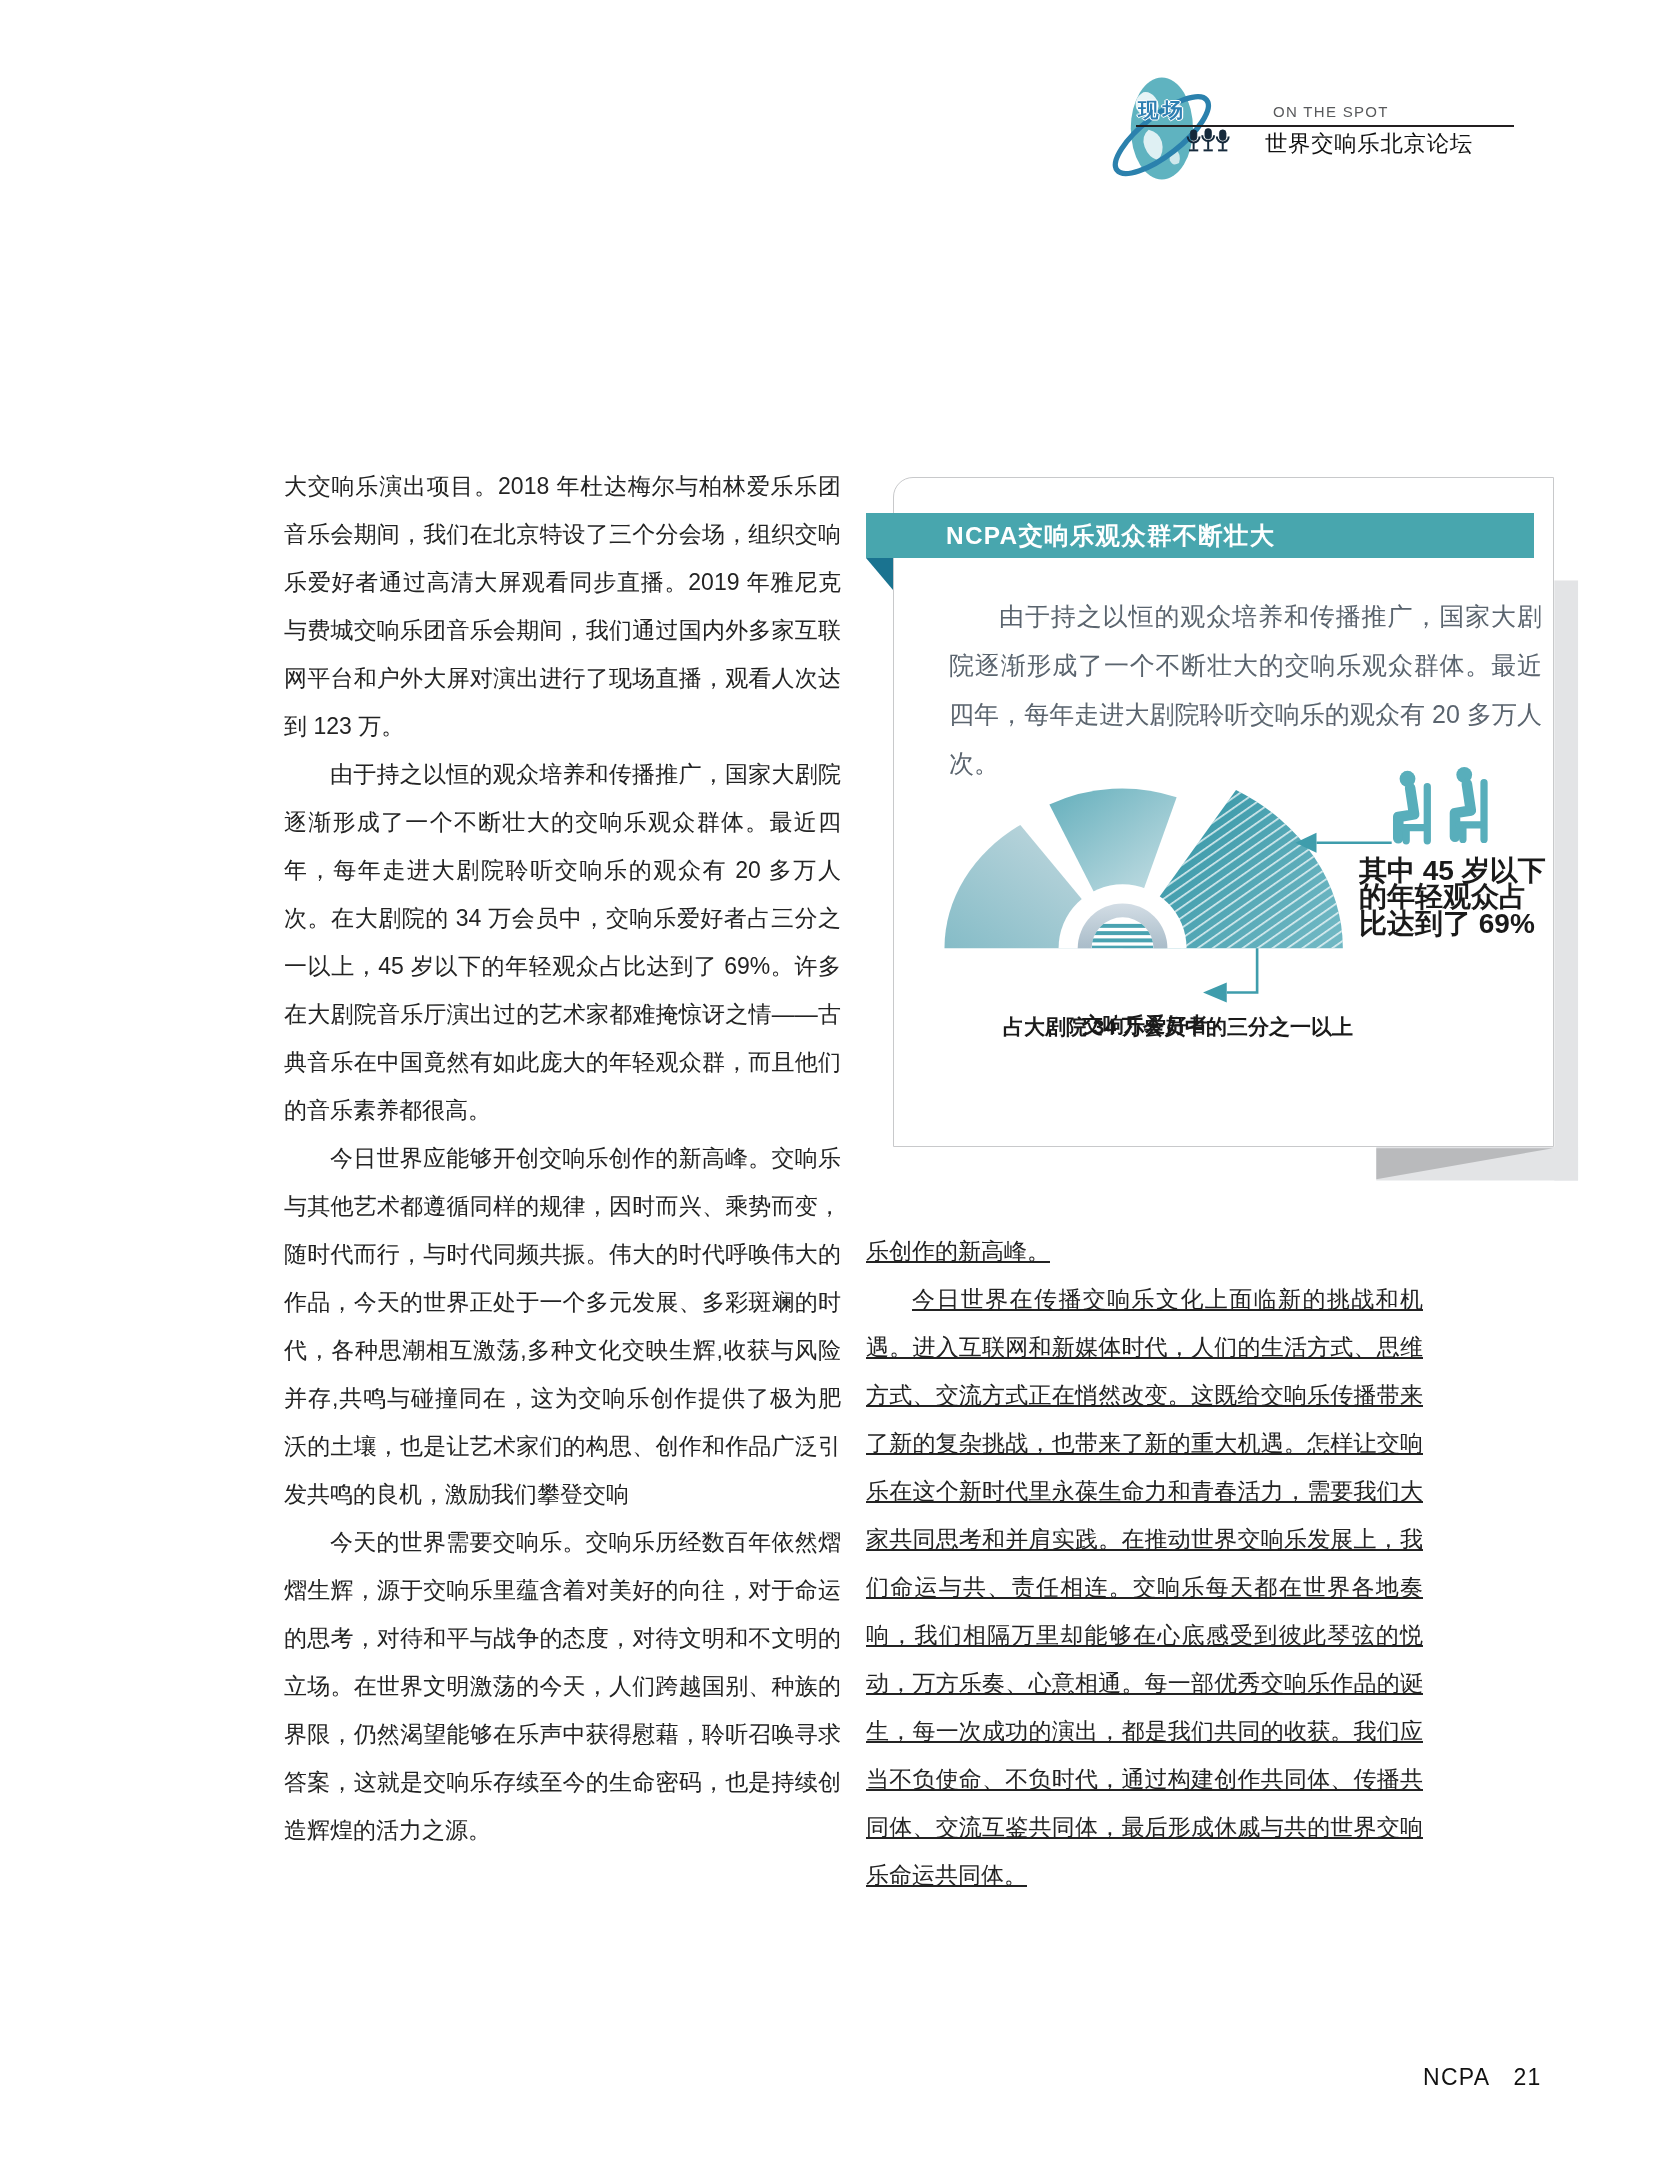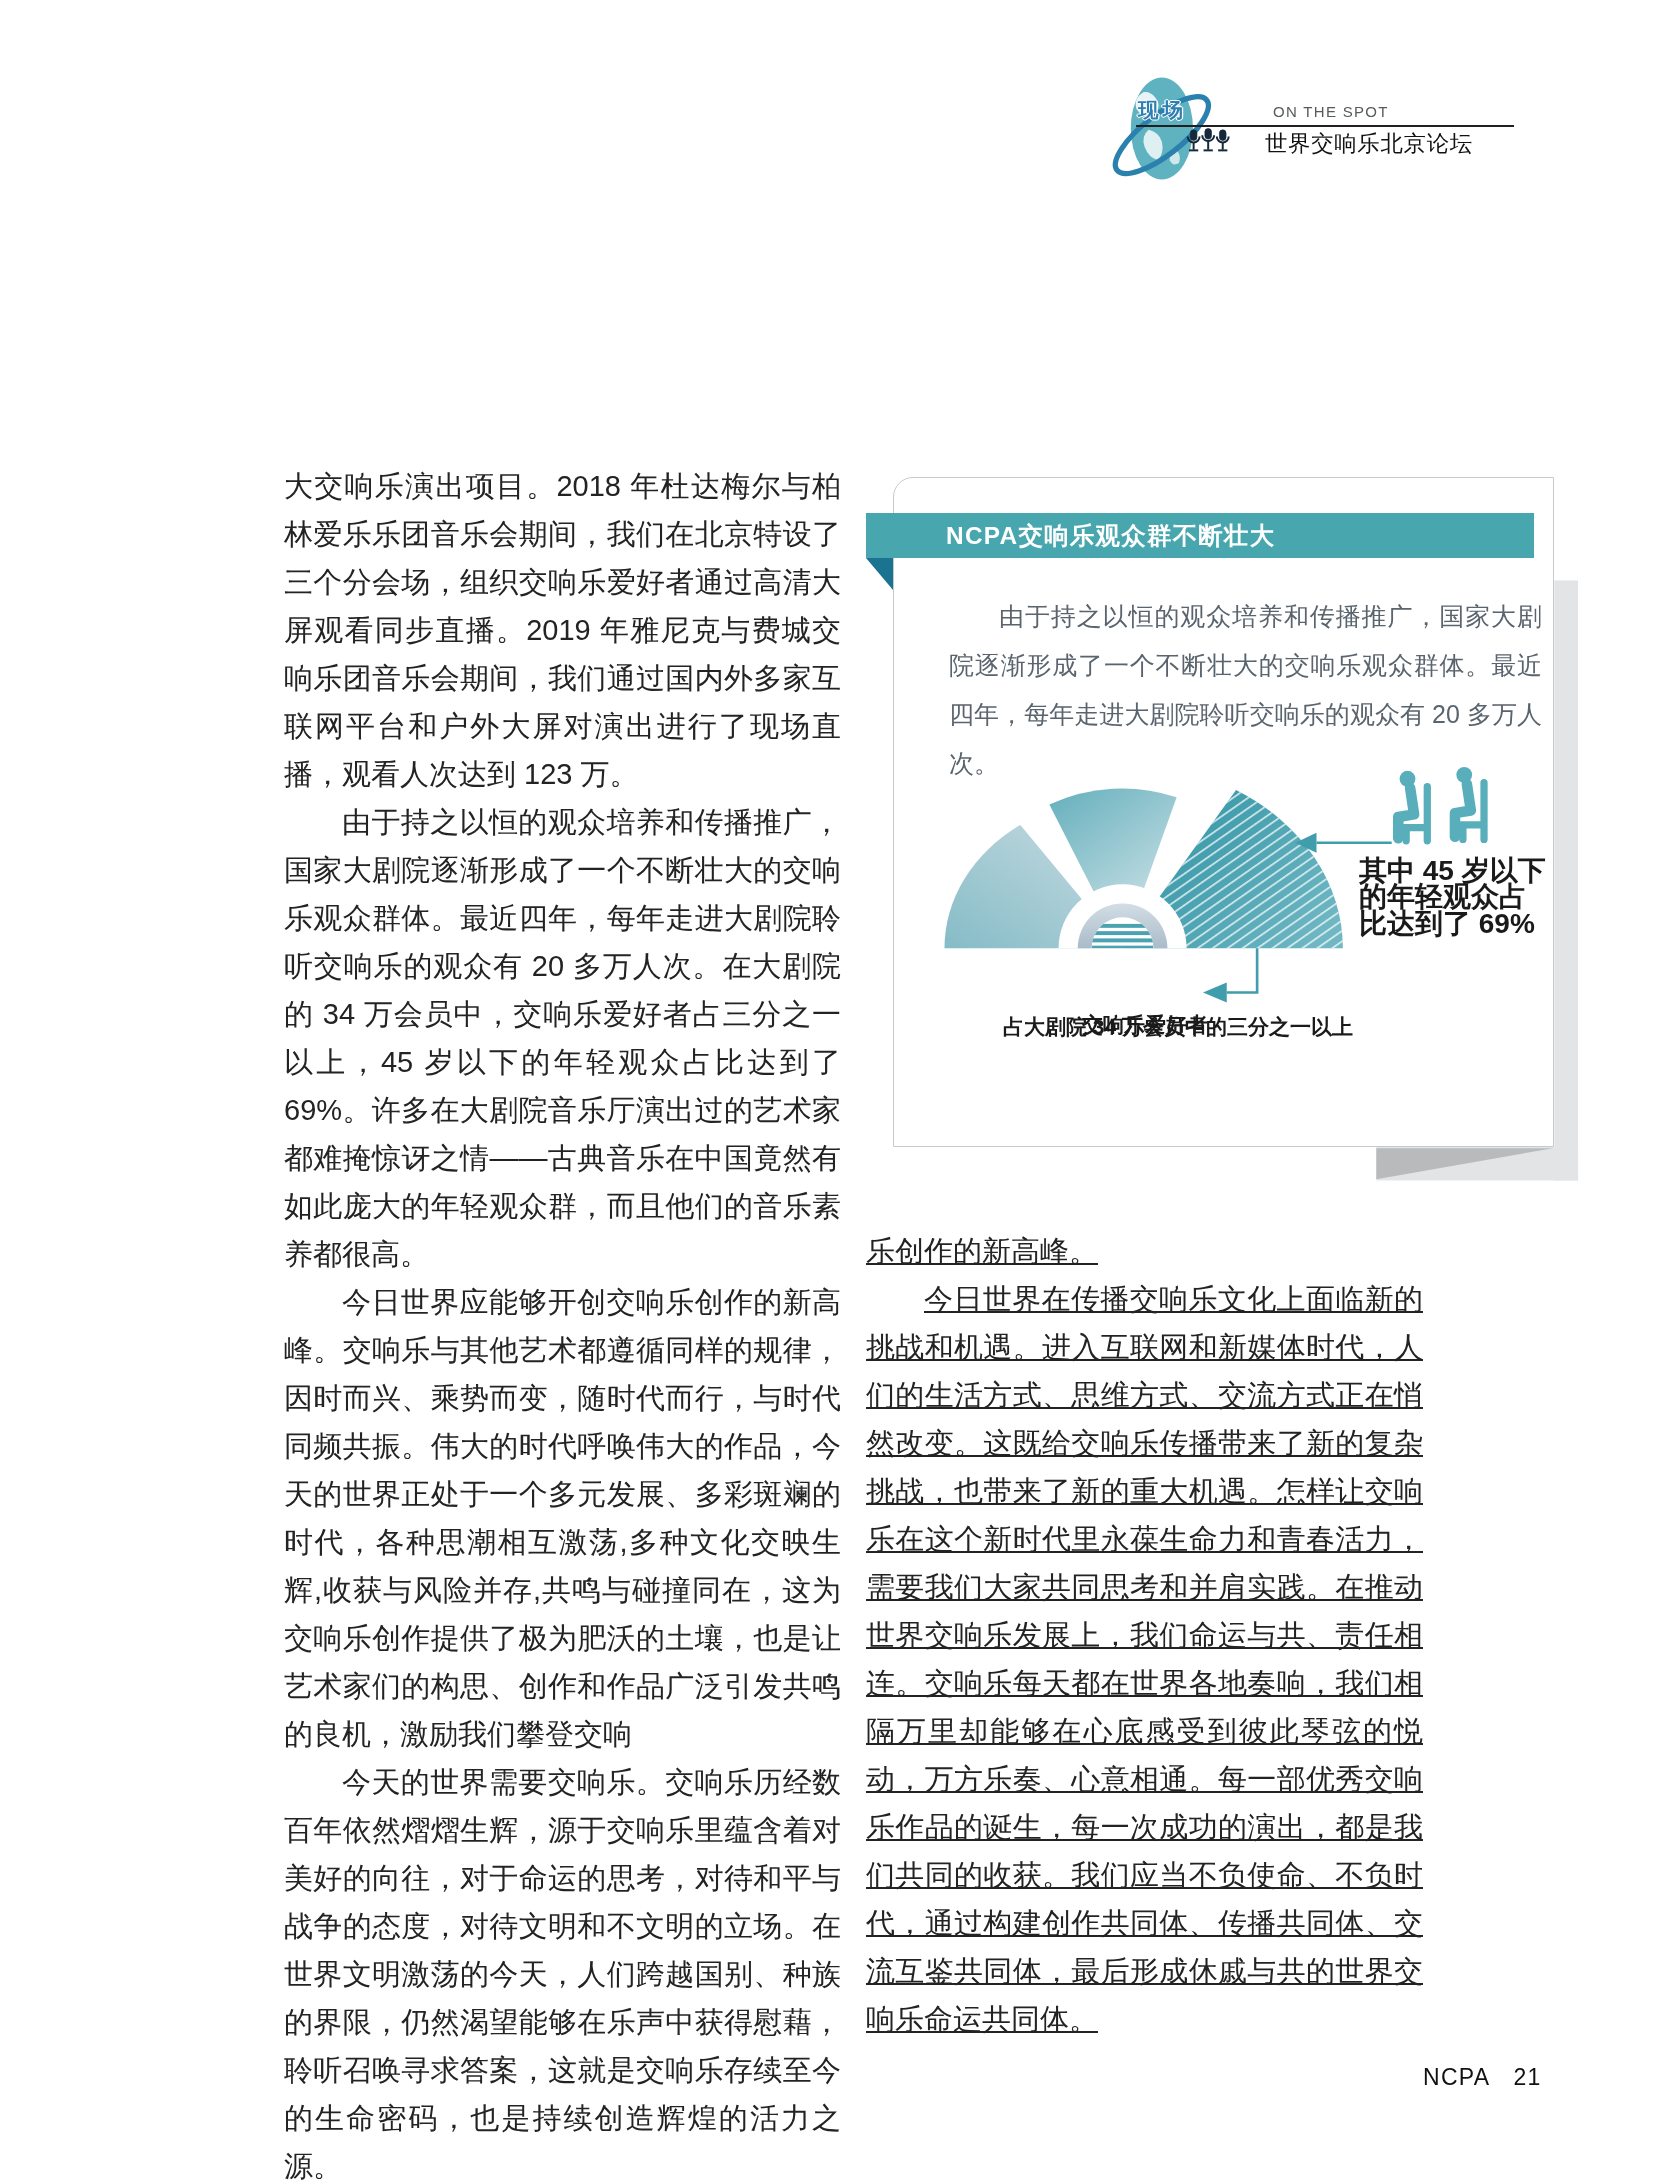--- a/index.html
+++ b/index.html
@@ -15,21 +15,21 @@
     left:1138px;top:96px;font-size:20.5px;font-weight:bold;color:#2e7fb2;letter-spacing:4px;
     text-shadow:-1.3px 0 0 #fff,1.3px 0 0 #fff,0 -1.3px 0 #fff,0 1.3px 0 #fff;
     z-index:5;
   }
   #header-rule{left:1136px;top:125px;width:378px;height:2px;background:#231f20;z-index:4;}
   #header-tagline{left:1273px;top:103px;font-size:15px;letter-spacing:1.3px;color:#58595b;z-index:4;}
   #header-title{left:1265px;top:128px;font-size:22.4px;font-weight:normal;color:#111;letter-spacing:0.7px;z-index:4;}
 
   
   .article-col{
-    width:557px;font-size:29px;line-height:48px;text-align:justify;color:#232323;
+    width:557px;font-size:23px;line-height:48px;text-align:justify;color:#232323;
   }
   #col-left{left:284px;top:462px;height:1598px;}
   #col-right{left:866px;top:1227px;height:812px;text-decoration:underline;}
   .article-col p{margin:0;}
   .indent{text-indent:2em;}
 
   
   #infobox-card{
     left:893px;top:477px;width:661px;height:670px;background:#fff;
     border:1.3px solid #c8c9cb;border-radius:20px 0 0 0;box-sizing:border-box;z-index:1;

